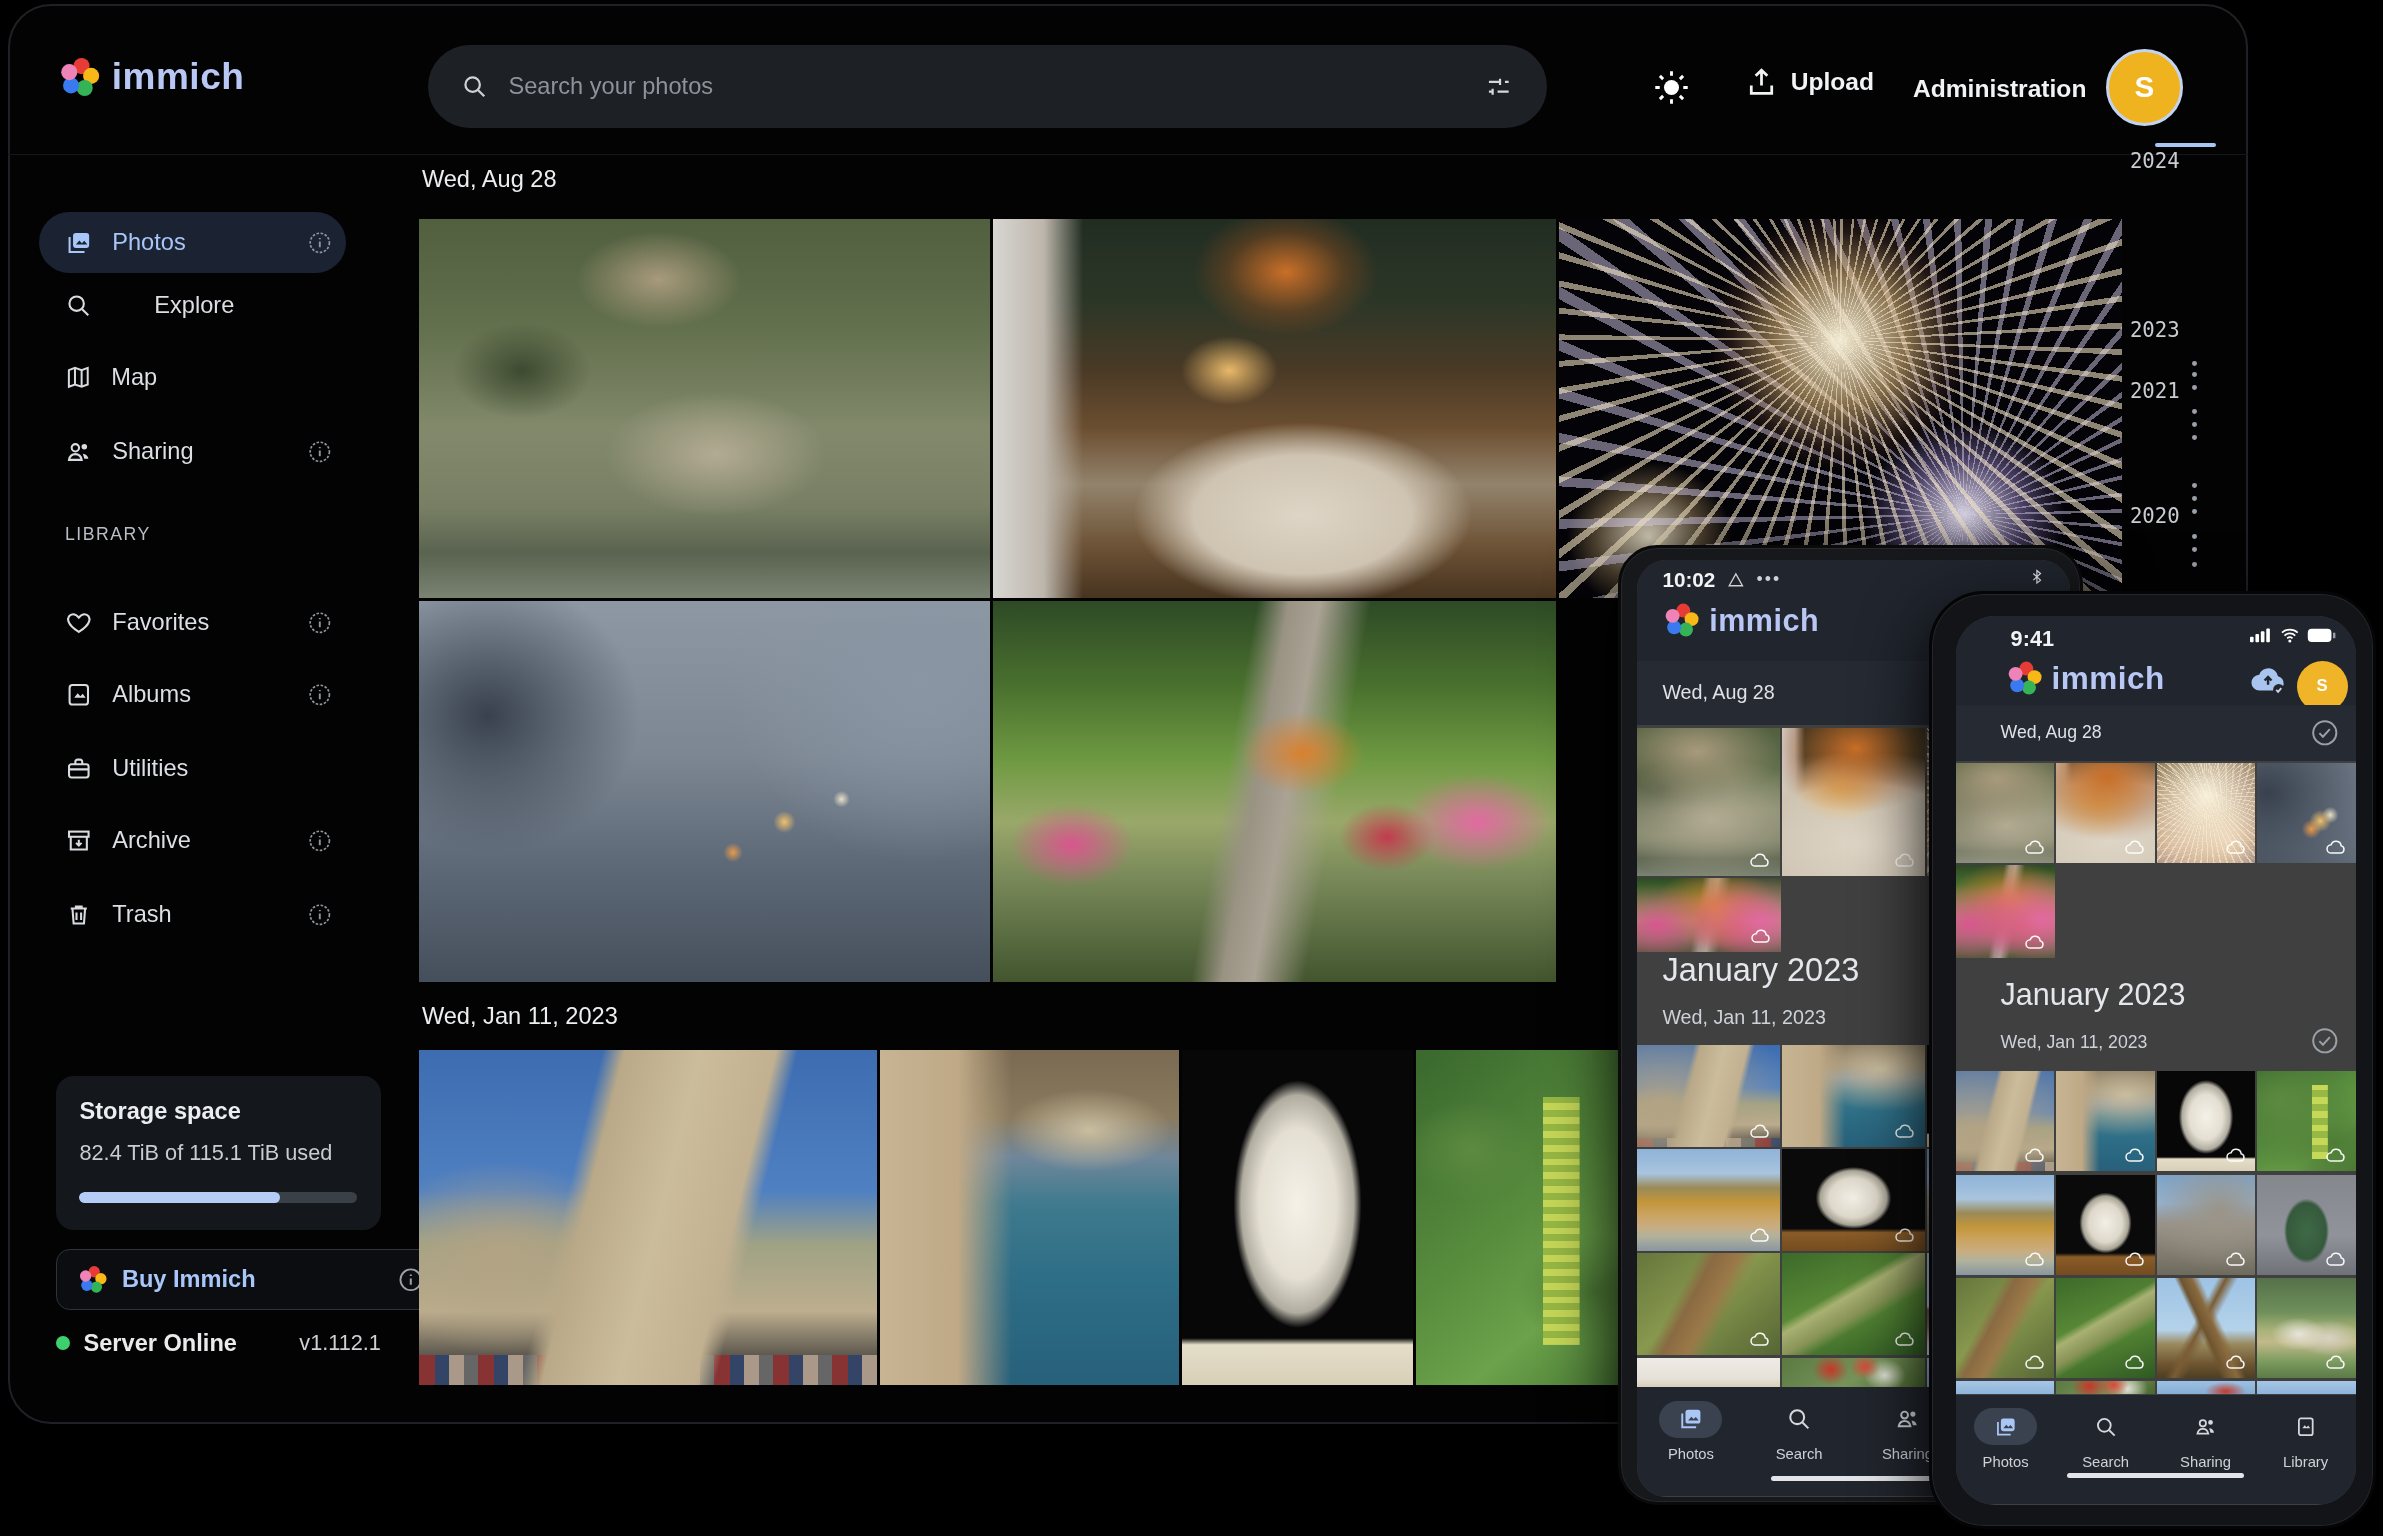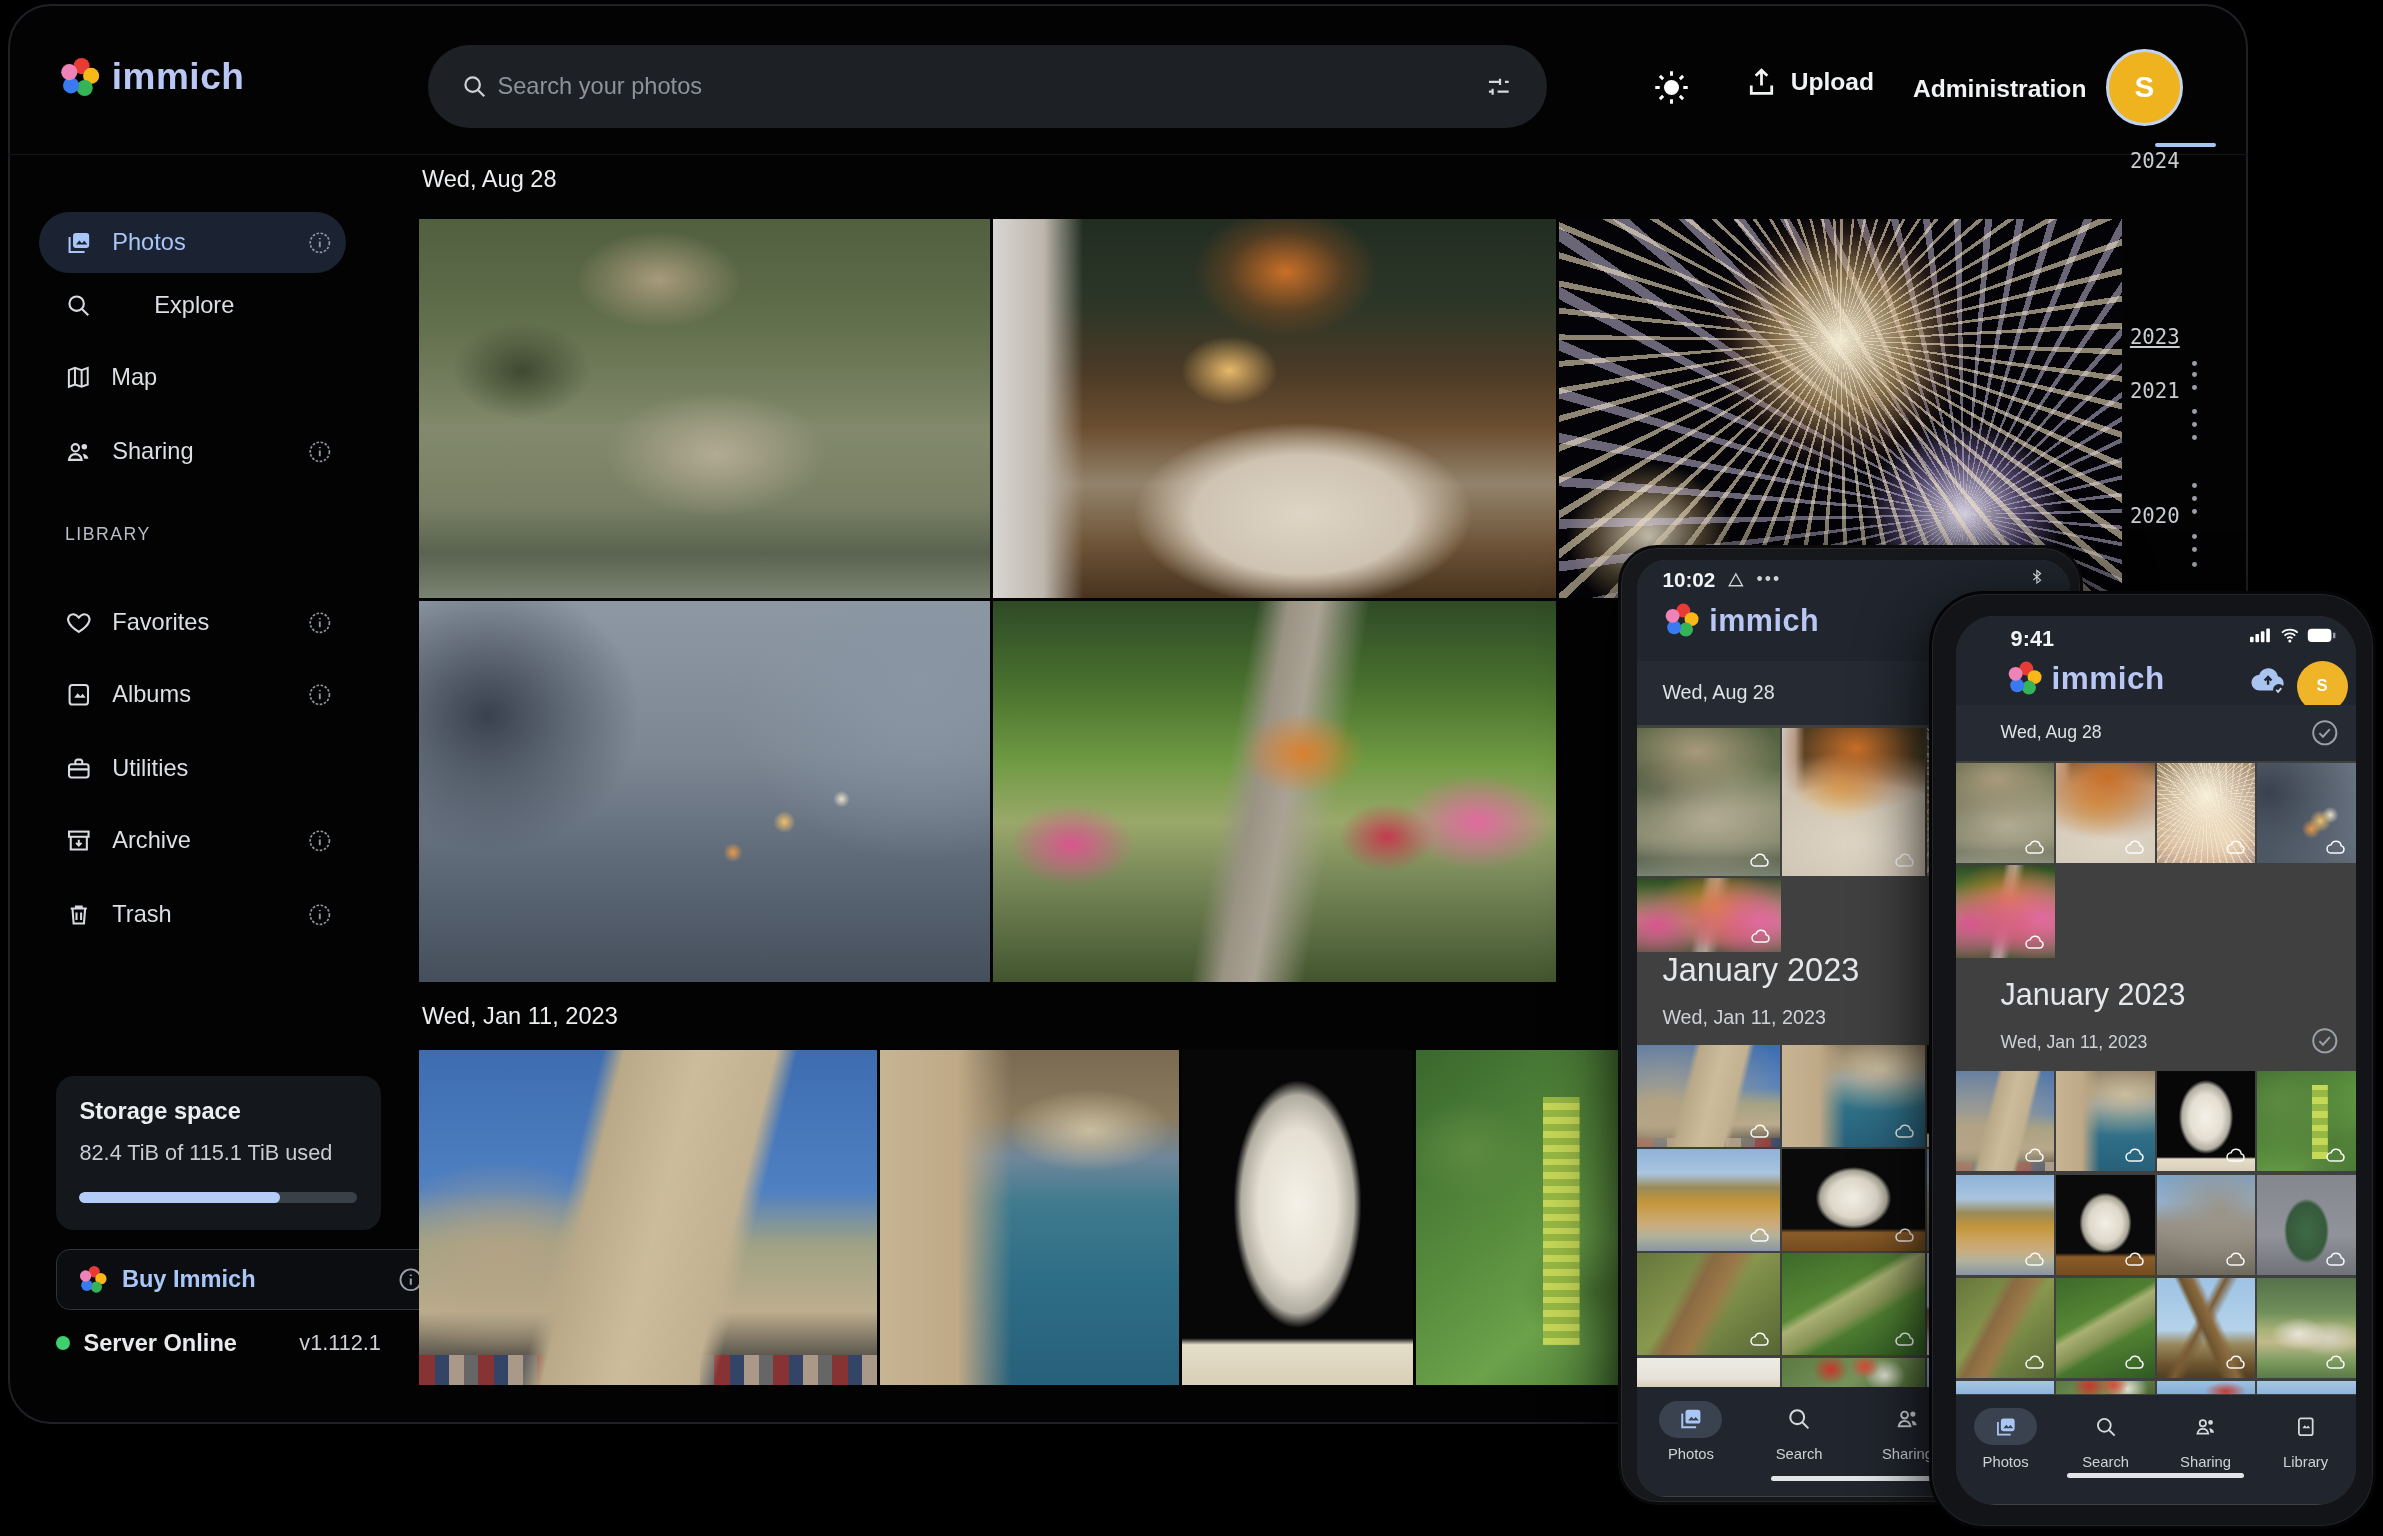--- a/index.html
+++ b/index.html
@@ -11,21 +11,21 @@
   
   .frame{position:absolute;left:7.9px;top:3.9px;width:2240px;height:1420px;border-radius:43px;
          background:#030304;overflow:hidden;box-shadow:inset 0 0 0 2px #1f2126,0 29.6px 79px rgba(0,0,0,.9);}
   .topbar-divider{position:absolute;left:0;top:150px;width:100%;height:1px;background:#141619;}
 
   .logo-word{font-weight:bold;color:#b9c7f4;letter-spacing:0.5px;}
   .d-logo-word{font-size:37px;margin-left:9.9px;}
 
   .search-pill{position:absolute;left:420px;top:41px;width:1119px;height:83px;border-radius:43px;
                background:#1d2024;display:flex;align-items:center;padding:0 33px;box-sizing:border-box;}
-  .search-ph{font-size:23.6px;color:#8d929b;margin-left:10px;flex:1;}
+  .search-ph{font-size:23.6px;color:#8d929b;margin-left:21px;flex:1;}
   .upload-label{font-size:24.6px;font-weight:bold;color:#f2f3f5;margin-left:11.8px;}
   .admin-label{font-size:24.6px;font-weight:bold;color:#f2f3f5;}
   .avatar{width:77px;height:77px;border-radius:50%;background:#eeb31e;border:3px solid #c3d3f2;
           display:flex;align-items:center;justify-content:center;font-size:29.6px;font-weight:bold;color:#fff;box-sizing:border-box;}
 
   
   .side-item{position:absolute;left:31.5px;width:307px;height:61px;border-radius:30.5px;display:flex;
              align-items:center;padding:0 13.8px 0 25.6px;box-sizing:border-box;color:#dcdfe3;}
   .side-item .lbl{font-size:23.6px;font-weight:500;margin-left:19.7px;}
   .side-item.active{background:#1b2332;color:#a9c6f8;}
@@ -382,21 +382,21 @@
 
   <div class="server-row">
     <div class="server-dot"></div>
     <span class="server-lbl">Server Online</span>
     <span class="server-ver">v1.112.1</span>
   </div>
 
   <div>
     <div class="scrub-line"></div>
     <div class="scrub-year" style="top:145px;">2024</div>
-    <div class="scrub-year" style="top:321px;text-decoration:underline;">2023</div>
+    <div class="scrub-year" style="top:314px;">2023</div>
     <div class="scrub-year" style="top:375px;">2021</div>
     <div class="scrub-year" style="top:500px;">2020</div>
     <div id="scrub-dots">
         <div class="scrub-dot" style="top: 357px;"></div>
         <div class="scrub-dot" style="top: 368px;"></div>
         <div class="scrub-dot" style="top: 381px;"></div>
         <div class="scrub-dot" style="top: 405px;"></div>
         <div class="scrub-dot" style="top: 418px;"></div>
         <div class="scrub-dot" style="top: 431px;"></div>
         <div class="scrub-dot" style="top: 479px;"></div>

